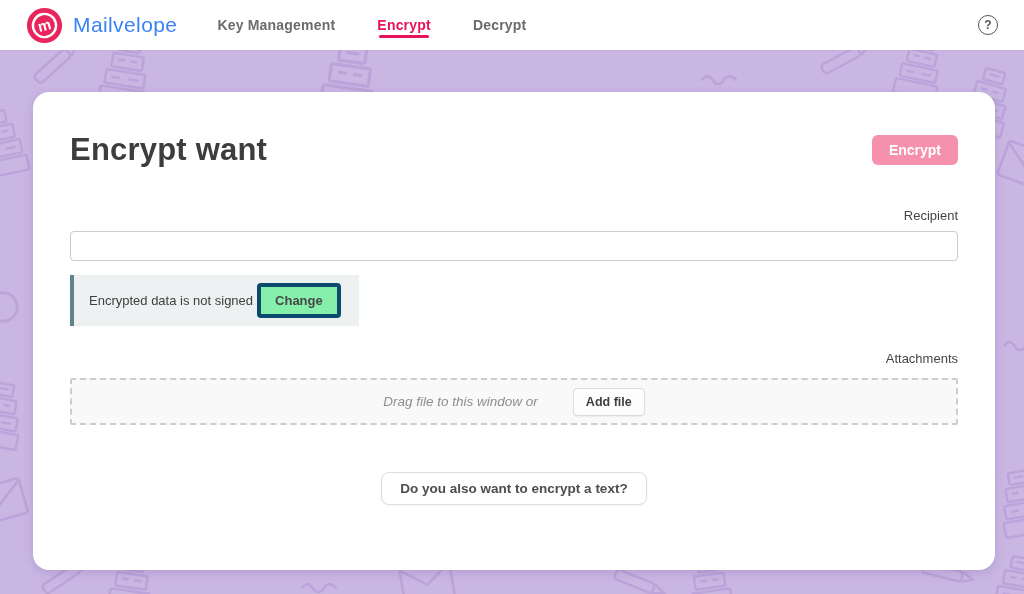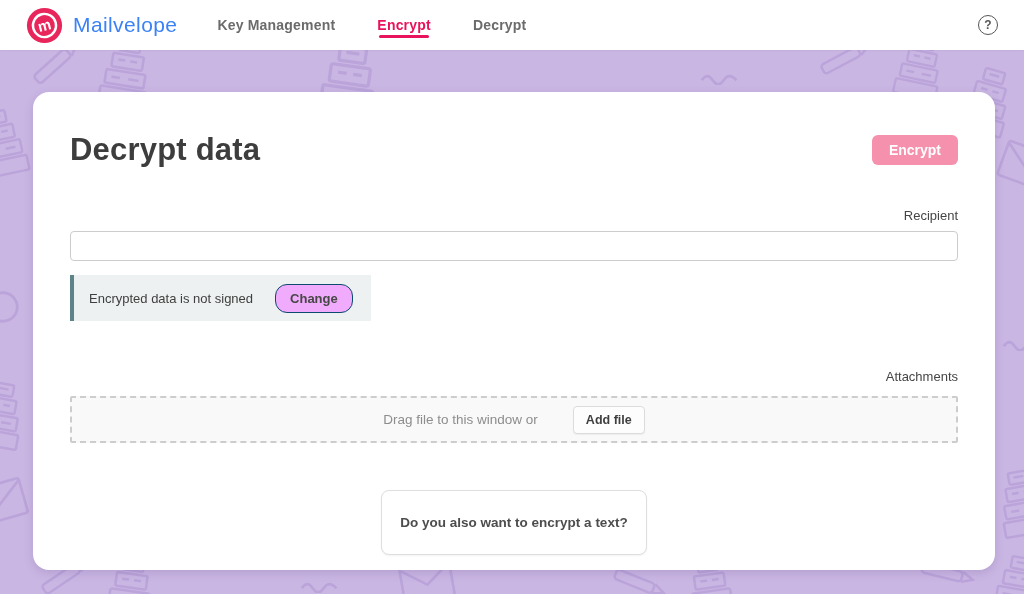--- a/index.html
+++ b/index.html
@@ -62,49 +62,49 @@
     font-size: 14px; font-weight: 700; padding: 7px 17px; cursor: pointer;
   }
   .field-label { margin-top: 40px; font-size: 13px; color: #454545; font-weight: 500; text-align: right; }
   .recipient-input {
     margin-top: 8px; width: 100%; height: 30px;
     border: 1px solid #cccccc; border-radius: 4px; background: #fff;
     font-family: "Liberation Sans", sans-serif; font-size: 13px; color: #333;
     padding: 0 10px; outline: none;
   }
   .notice {
-    margin-top: 14px; display: inline-flex; align-items: center; gap: 22px;
+    margin-top: 14px; display: inline-flex; align-items: center; gap: 4px;
     background: #edf1f1; border-left: 4px solid #5d8489;
     padding: 8px 18px 8px 15px; min-height: 46px;
   }
   .notice-text { font-size: 13px; color: #3f3f3f; font-weight: 500; }
   .change-btn {
-    background: #f0abfc; border: 1px solid #0c4a6e; border-radius: 12px;
+    background: #86efac; border: 4px solid #0c4a6e; border-radius: 4px;
     font-family: "Liberation Sans", sans-serif;
     font-size: 13px; font-weight: 700; color: #474747; padding: 6px 14px; cursor: pointer;
   }
-  .attachments-label { margin-top: 48px; }
+  .attachments-label { margin-top: 25px; }
   .dropzone {
     margin-top: 12px; height: 47px; width: 100%;
     border: 2px dashed #cdcdcd; background: #f9f9f9; border-radius: 2px;
     display: flex; align-items: center; justify-content: center; gap: 14px;
   }
-  .dropzone-text { font-size: 13.5px; color: #8d8d8d; }
+  .dropzone-text { font-style: italic; font-size: 13.5px; color: #8d8d8d; }
   .addfile-btn {
     background: #fdfdfd; border: 1px solid #dcdcdc; border-radius: 4px;
     font-family: "Liberation Sans", sans-serif;
     font-size: 12.5px; font-weight: 700; color: #3f3f3f; padding: 6px 12px; cursor: pointer;
     box-shadow: 0 1px 1px rgba(0,0,0,0.05);
     margin-left: 21px;
   }
   .encrypt-text-btn {
     display: block; margin: 47px auto 0;
     background: #ffffff; border: 1px solid #dedede; border-radius: 8px;
     font-family: "Liberation Sans", sans-serif;
-    font-size: 13.5px; font-weight: 600; color: #4d4d4d; padding: 24px 18px; cursor: pointer;
+    font-size: 13.5px; font-weight: 600; color: #4d4d4d; padding: 8px 18px; cursor: pointer;
     box-shadow: 0 1px 2px rgba(0,0,0,0.05);
   }
 </style>
 </head>
 <body>
 
 <svg width="0" height="0" style="position:absolute" aria-hidden="true">
   <defs>
     <symbol id="d-tower" viewBox="0 0 60 84">
       <g fill="none" stroke="currentColor" stroke-width="3">
@@ -222,21 +222,21 @@
     </svg>
   <svg class="doodle" style="left:920px; top:514px; transform:rotate(14deg)" width="56" height="19">
       <use href="#d-pencil"></use>
     </svg>
   <svg class="doodle" style="left:992px; top:504px; transform:rotate(10deg)" width="50" height="70">
       <use href="#d-tower"></use>
     </svg>
 
   <div class="card">
     <div class="card-header">
-      <h1 class="page-title">Decrypt data</h1>
+      <h1 class="page-title">Encrypt want</h1>
       <button class="encrypt-btn">Encrypt</button>
     </div>
 
     <div class="field-label">Recipient</div>
     <input class="recipient-input" type="text" placeholder="" style="">
 
     <div>
       <div class="notice">
         <span class="notice-text">Encrypted data is not signed</span>
         <button class="change-btn">Change</button>

